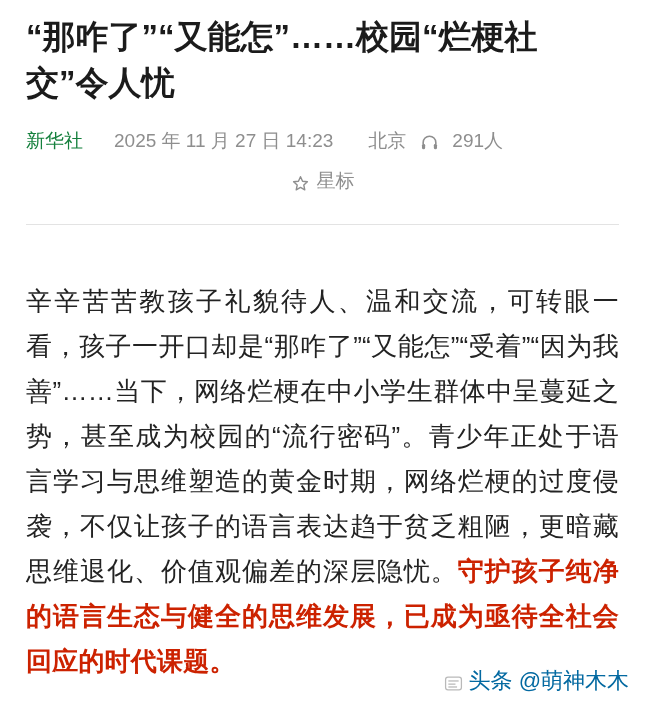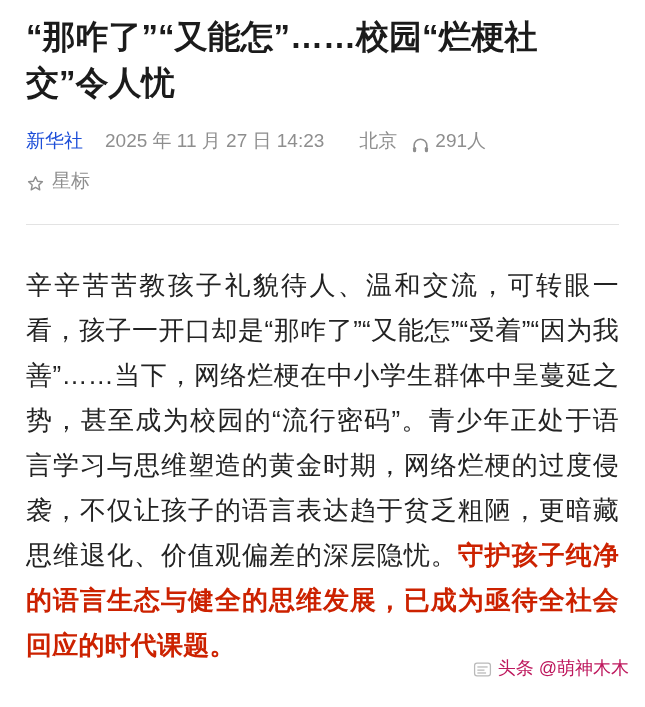--- a/index.html
+++ b/index.html
@@ -35,82 +35,84 @@
   }
   .meta-row {
     display: flex;
     align-items: center;
     margin-top: 22px;
     font-size: 19px;
     color: #8e8e8e;
     line-height: 26px;
   }
   .meta-source {
-    color: #1d4ed8;
-    margin-right: 22px;
+    color: #15803d;
+    margin-right: 31px;
   }
   .meta-date {
     margin-right: 20px;
   }
   .meta-location {
     margin-right: 14px;
     margin-left: 15px;
   }
   .meta-listen {
     display: flex;
-    align-items: flex-end;
+    align-items: center;
     color: #8e8e8e;
+    gap: 8px;
   }
   .headphone-icon {
     display: inline-block;
     width: 19px;
     height: 19px;
     margin-right: 5px;
     position: relative;
     top: 1px;
   }
   .star-row {
     display: flex;
     align-items: center;
     margin-top: 14px;
     font-size: 19px;
     color: #8e8e8e;
+    justify-content: center;
   }
   .star-icon {
     display: inline-block;
     width: 19px;
     height: 19px;
     margin-right: 7px;
     position: relative;
     top: 2px;
   }
   .divider {
     margin-top: 30px;
     border: 0;
     border-top: 1px solid #e3e3e3;
     width: 100%;
   }
   .body-text {
-    margin-top: 38px;
+    margin-top: 54px;
     font-size: 26px;
     line-height: 45px;
     color: #232323;
     text-align: justify;
     letter-spacing: 0.2px;
   }
   .highlight {
     color: #cc2200;
     font-weight: bold;
   }
   .watermark {
     position: absolute;
     right: 16px;
-    bottom: 27px;
-    font-size: 18px;
-    color: #be185d;
+    bottom: 11px;
+    font-size: 22px;
+    color: #0369a1;
     display: flex;
     align-items: center;
   }
   .watermark-logo {
     display: inline-block;
     width: 19px;
     height: 19px;
     margin-right: 6px;
     position: relative;
     top: 1px;

